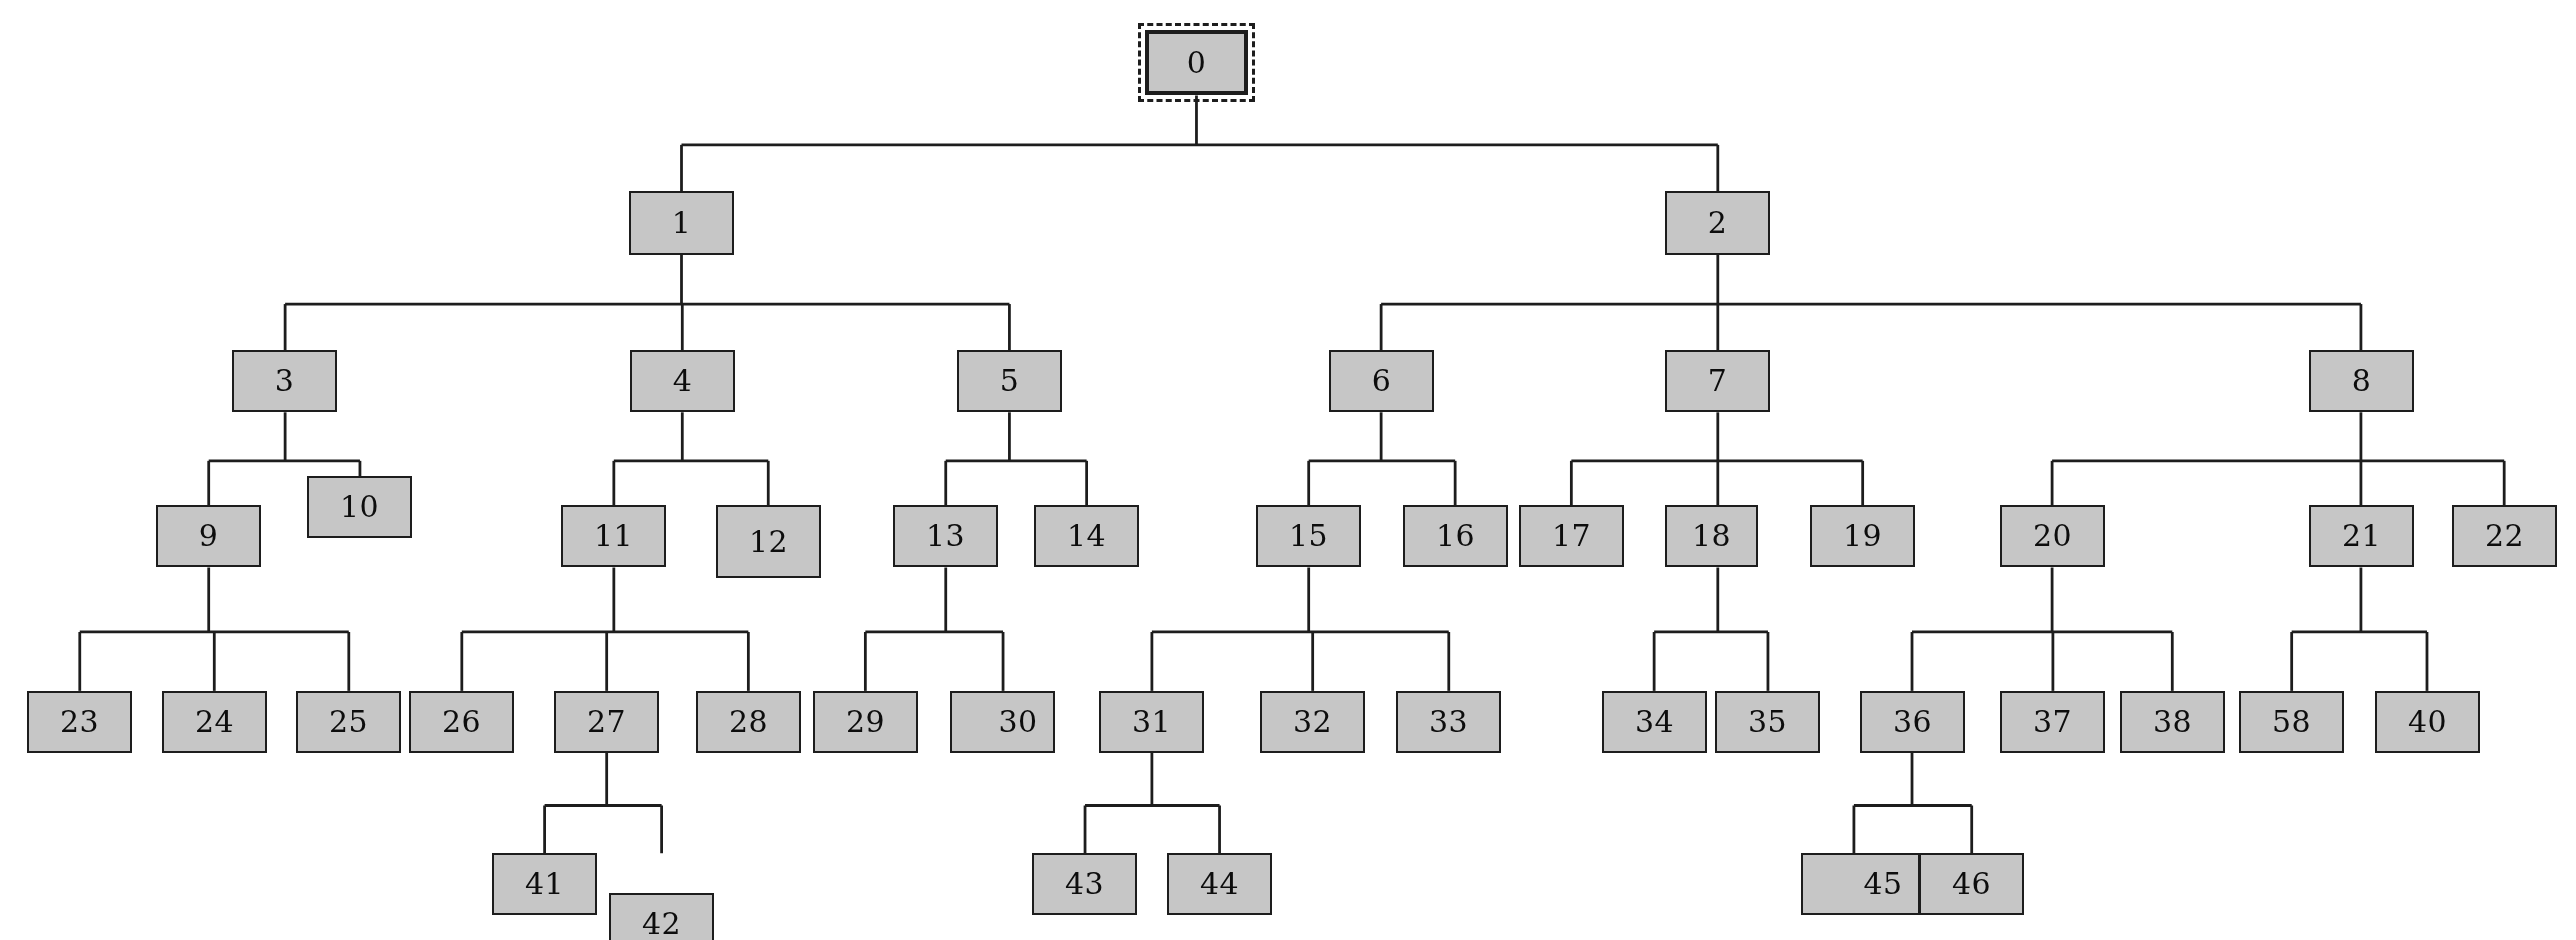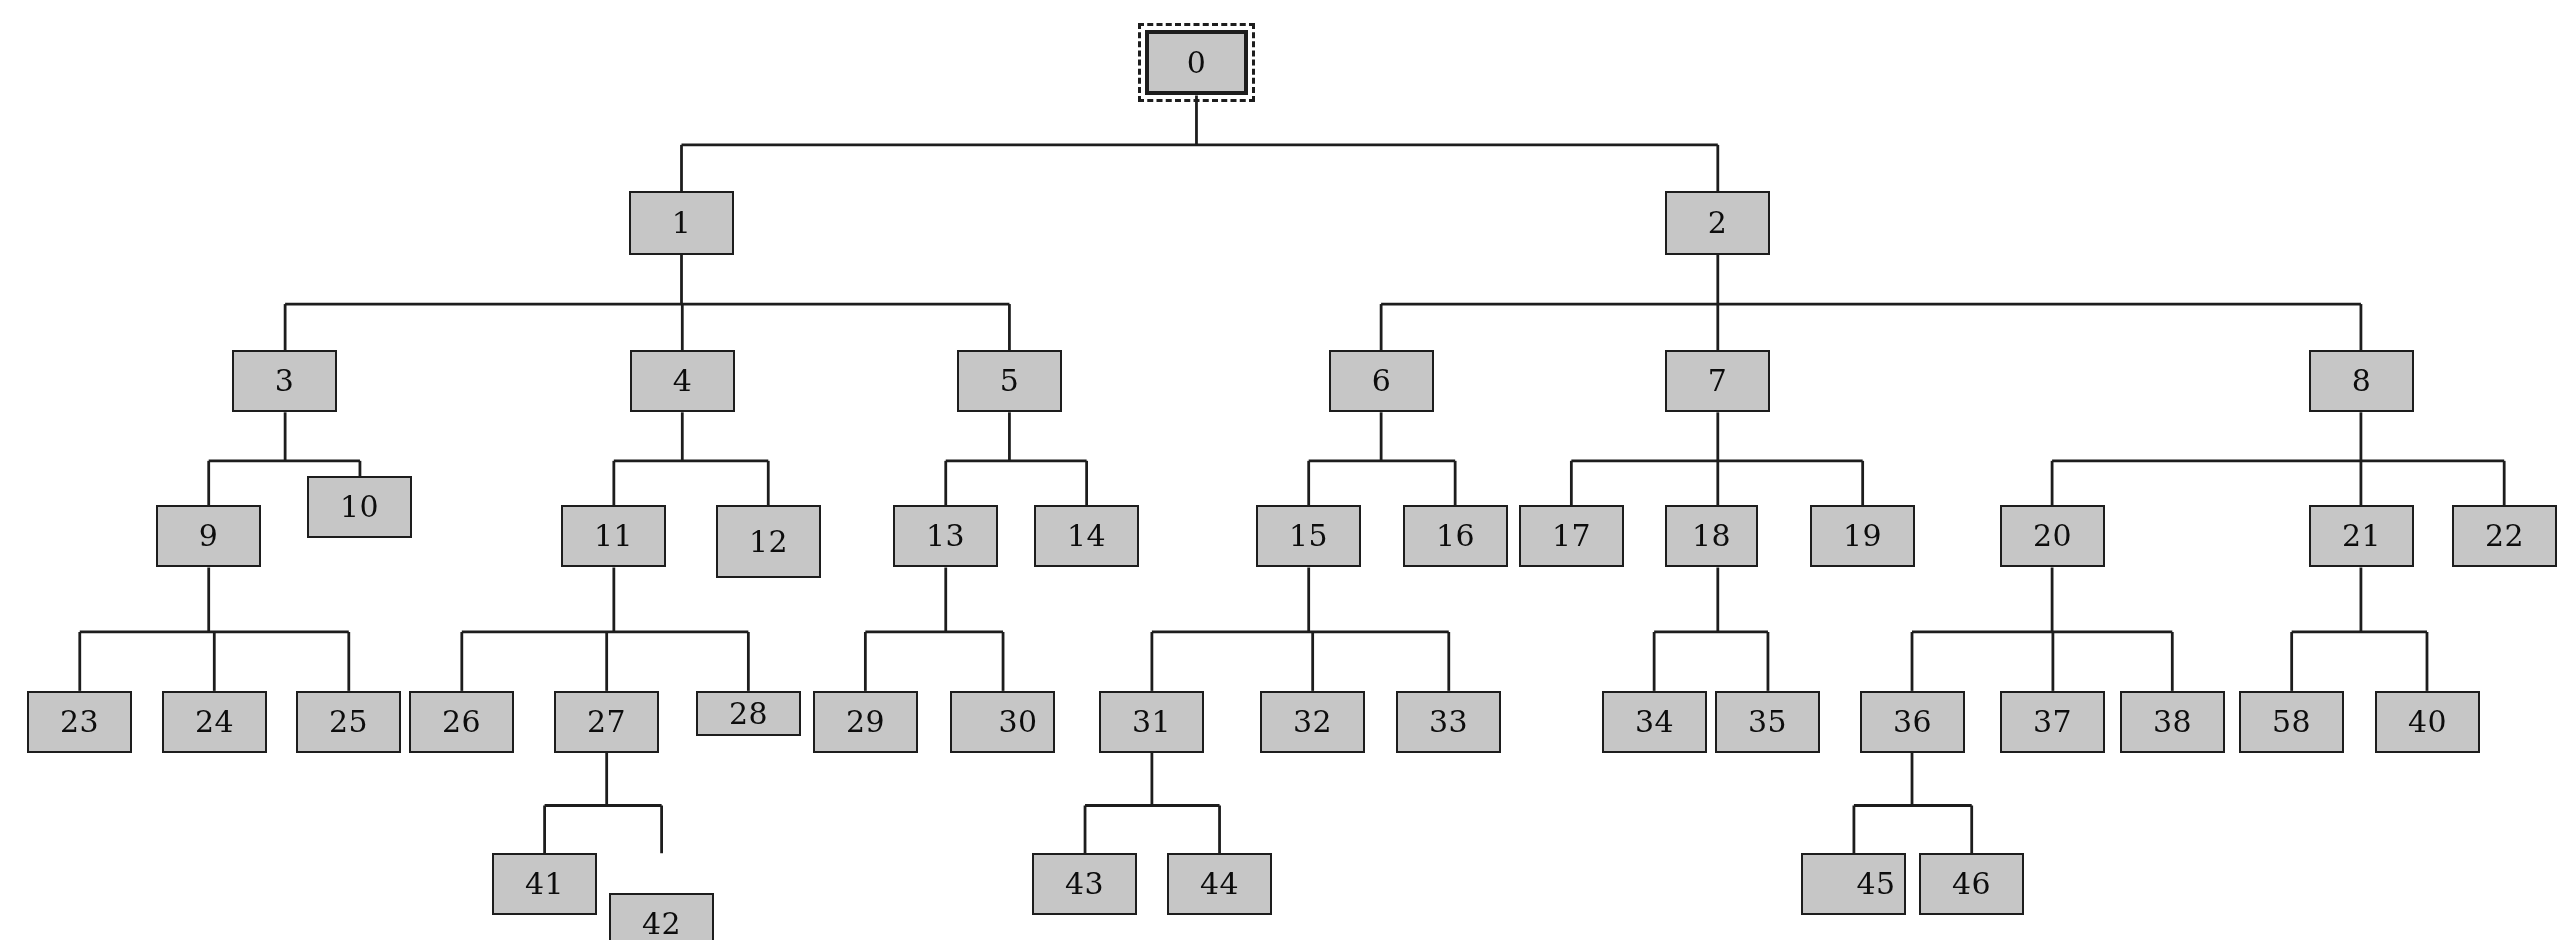--- a/index.html
+++ b/index.html
@@ -216,21 +216,21 @@
       </div>
       <div class="node" style="left: 296px; top: 691px; width: 105px; height: 62px;">
         <span class="node-label">25</span>
       </div>
       <div class="node" style="left: 409px; top: 691px; width: 105px; height: 62px;">
         <span class="node-label">26</span>
       </div>
       <div class="node" style="left: 554px; top: 691px; width: 105px; height: 62px;">
         <span class="node-label">27</span>
       </div>
-      <div class="node" style="left: 696px; top: 691px; width: 105px; height: 45px;">
+      <div class="node" style="left: 696px; top: 691px; width: 105px; height: 62px;">
         <span class="node-label">28</span>
       </div>
       <div class="node" style="left: 813px; top: 691px; width: 105px; height: 62px;">
         <span class="node-label">29</span>
       </div>
       <div class="node" style="left: 950px; top: 691px; width: 105px; height: 62px; padding-left: 31px;">
         <span class="node-label">30</span>
       </div>
       <div class="node" style="left: 1099px; top: 691px; width: 105px; height: 62px;">
         <span class="node-label">31</span>
@@ -267,21 +267,21 @@
       </div>
       <div class="node" style="left: 609px; top: 893px; width: 105px; height: 62px;">
         <span class="node-label">42</span>
       </div>
       <div class="node" style="left: 1032px; top: 853px; width: 105px; height: 62px;">
         <span class="node-label">43</span>
       </div>
       <div class="node" style="left: 1167px; top: 853px; width: 105px; height: 62px;">
         <span class="node-label">44</span>
       </div>
-      <div class="node" style="left: 1801px; top: 853px; width: 105px; height: 62px; padding-left: 45px;">
+      <div class="node" style="left: 1801px; top: 853px; width: 119px; height: 62px; padding-left: 45px;">
         <span class="node-label">45</span>
       </div>
       <div class="node" style="left: 1919px; top: 853px; width: 105px; height: 62px; text-align: center;">
         <span class="node-label">46</span>
       </div>
     </div>
 </div>
 
 
 </body></html>

